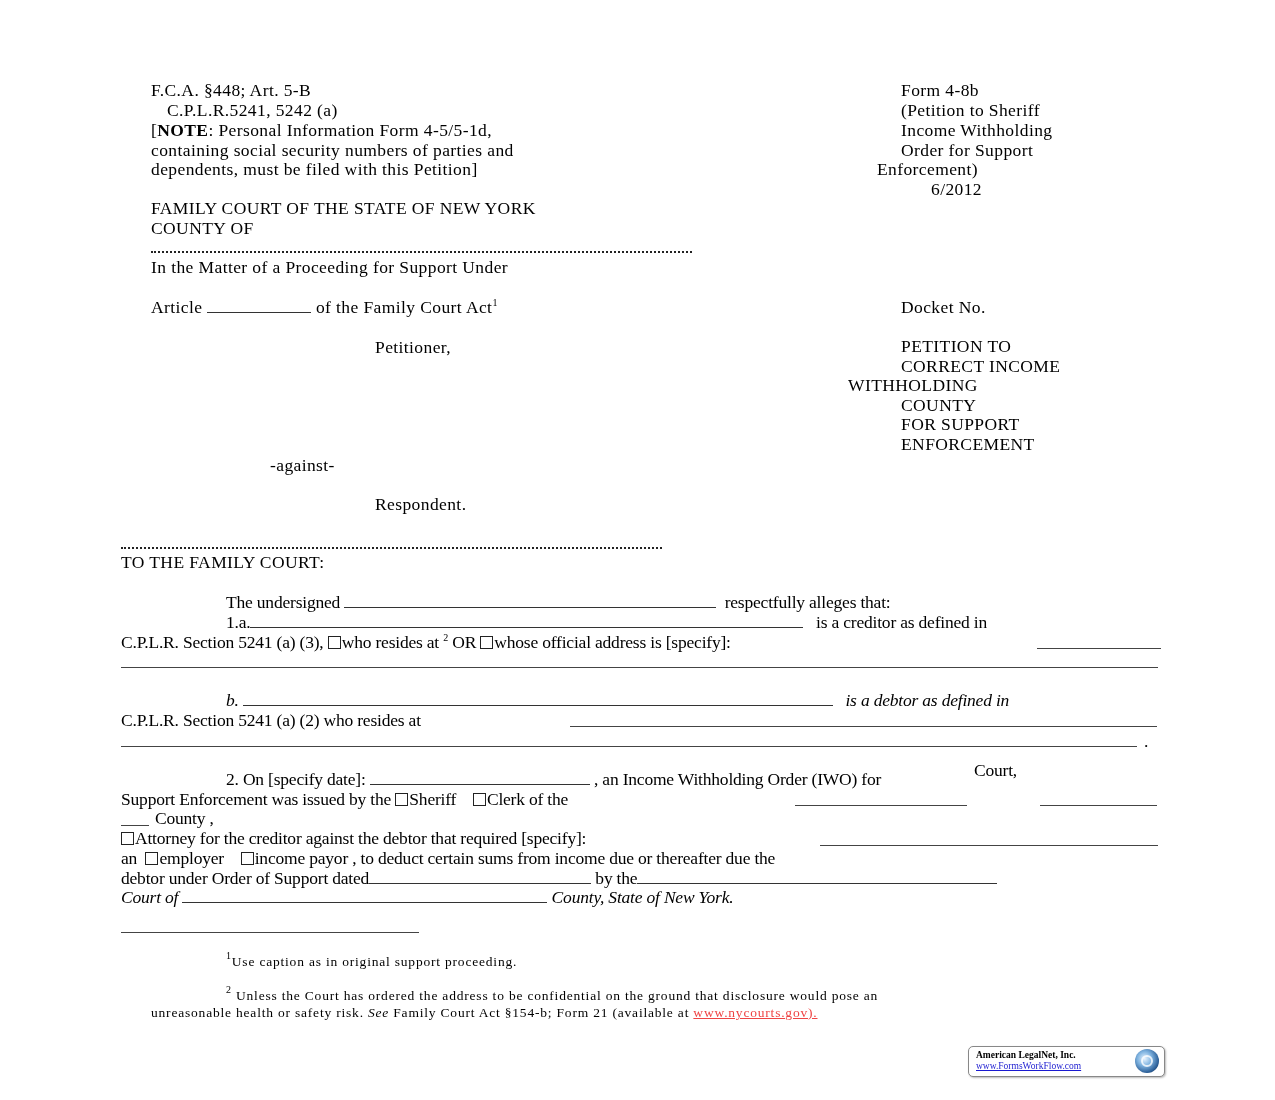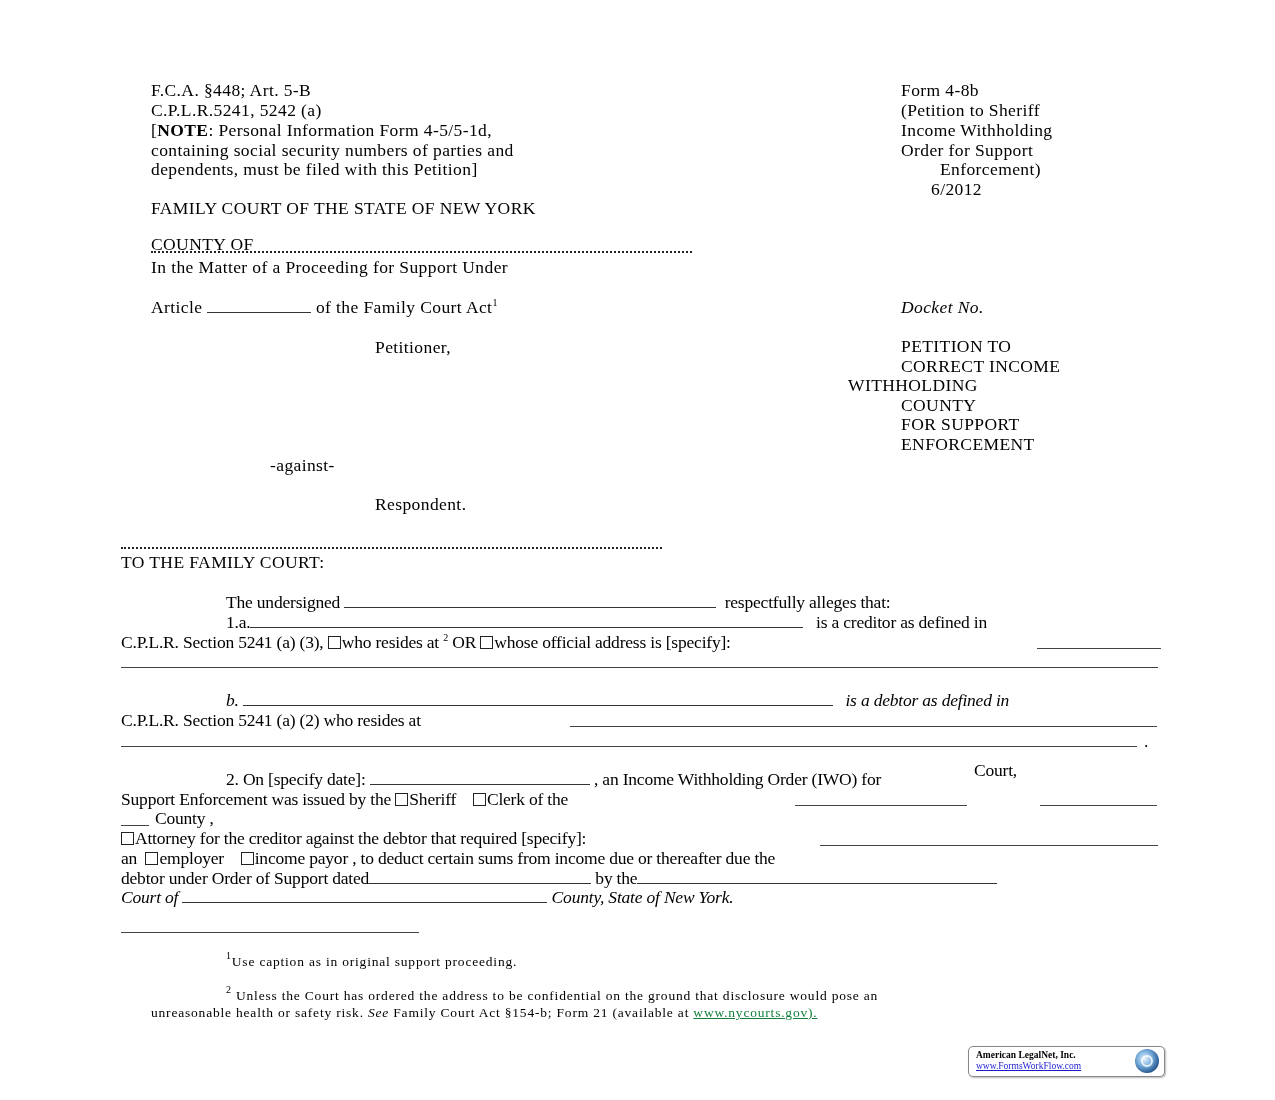--- a/index.html
+++ b/index.html
@@ -10,64 +10,64 @@
     }
     .abs { position: absolute; white-space: nowrap; line-height: 20px; }
     .wide { letter-spacing: 0.4px; }
     .narrow { letter-spacing: -0.2px; }
     .blank { display: inline-block; border-bottom: 1.5px solid #333; height: 14px; vertical-align: baseline; }
     .blank-abs { position: absolute; border-bottom: 1.5px solid #444; height: 0; }
     .dots { position: absolute; height: 0; border-bottom: 2px dotted #222; }
     .cb { display: inline-block; width: 11px; height: 11px; border: 1px solid #222; vertical-align: -1px; margin-right: 1px; }
     sup { font-size: 10px; vertical-align: 7px; line-height: 0; }
     .foot { font-size: 13.5px; letter-spacing: 0.8px; }
-    a.link { color: #15803d; text-decoration: underline; }
+    a.link { color: #ef4444; text-decoration: underline; }
     .logo {
       position: absolute; left: 968px; top: 1046px; width: 195px; height: 29px;
       border: 1px solid #888; border-radius: 5px; background: #fff;
       box-shadow: 1px 1px 2px #bbb;
     }
     .logo-name { position: absolute; left: 7px; top: 3px; font-size: 9.5px; font-weight: bold; line-height: 11px; }
     .logo-url { position: absolute; left: 7px; top: 14px; font-size: 9.5px; line-height: 11px; color: #1a1ad0; text-decoration: underline; }
     .globe {
       position: absolute; right: 5px; top: 2px; width: 24px; height: 24px; border-radius: 50%;
       background: radial-gradient(circle at 40% 40%, #e8f4ff 0%, #7fb3e0 35%, #2a5d96 70%, #111 100%);
     }
     .globe-inner {
       position: absolute; left: 6px; top: 6px; width: 12px; height: 12px; border-radius: 50%;
       border: 2px solid #fff; box-sizing: border-box; opacity: 0.8;
     }
   </style>
 </head>
 <body>
 
 <div class="abs wide" style="left:151px; top:80px;">F.C.A. §448; Art. 5-B</div>
-<div class="abs wide" style="left:151px; top:100px;">C.P.L.R.5241, 5242 (a)</div>
+<div class="abs wide" style="left:167px; top:100px;">C.P.L.R.5241, 5242 (a)</div>
 <div class="abs wide" style="left:151px; top:120px;"><span>[</span><b>NOTE</b><span>: Personal Information Form 4-5/5-1d,</span></div>
 <div class="abs wide" style="left:151px; top:140px;">containing social security numbers of parties and</div>
 <div class="abs wide" style="left:151px; top:159px;">dependents, must be filed with this Petition]</div>
 
 <div class="abs wide" style="left:901px; top:80px;">Form 4-8b</div>
 <div class="abs wide" style="left:901px; top:100px;">(Petition to Sheriff</div>
 <div class="abs wide" style="left:901px; top:120px;">Income Withholding</div>
 <div class="abs wide" style="left:901px; top:140px;">Order for Support</div>
-<div class="abs wide" style="left:940px; top:159px;">Enforcement)</div>
+<div class="abs wide" style="left:877px; top:159px;">Enforcement)</div>
 <div class="abs wide" style="left:931px; top:179px;">6/2012</div>
 
 <div class="abs wide" style="left:151px; top:198px;">FAMILY COURT OF THE STATE OF NEW YORK</div>
-<div class="abs wide" style="left:151px; top:218px;margin-top:16px;">COUNTY OF</div>
+<div class="abs wide" style="left:151px; top:218px;">COUNTY OF</div>
 <div class="dots" style="left:151px; top:251px; width:541px;"></div>
 <div class="abs wide" style="left:151px; top:257px;">In the Matter of a Proceeding for Support Under</div>
 
 <div class="abs wide" style="left:151px; top:297px;">
   <span>Article</span>
   <span class="blank" style="width:104px;"></span>
   <span>of the Family Court Act</span><sup>1</sup>
 </div>
-<div class="abs wide" style="left:901px; top:297px;font-style:italic;">Docket No.</div>
+<div class="abs wide" style="left:901px; top:297px;">Docket No.</div>
 
 <div class="abs wide" style="left:375px; top:337px;">Petitioner,</div>
 
 <div class="abs wide" style="left:901px; top:336px;">PETITION TO</div>
 <div class="abs wide" style="left:901px; top:356px;">CORRECT INCOME</div>
 <div class="abs wide" style="left:848px; top:375px;">WITHHOLDING</div>
 <div class="abs wide" style="left:901px; top:395px;">COUNTY</div>
 <div class="abs wide" style="left:901px; top:414px;">FOR SUPPORT</div>
 <div class="abs wide" style="left:901px; top:434px;">ENFORCEMENT</div>
 

